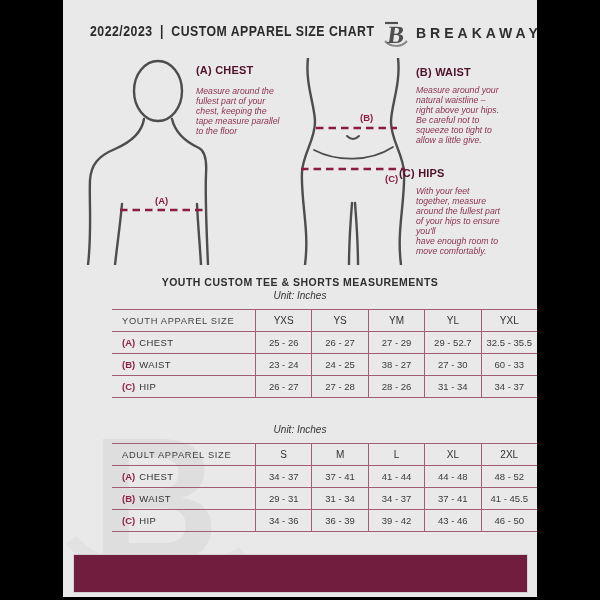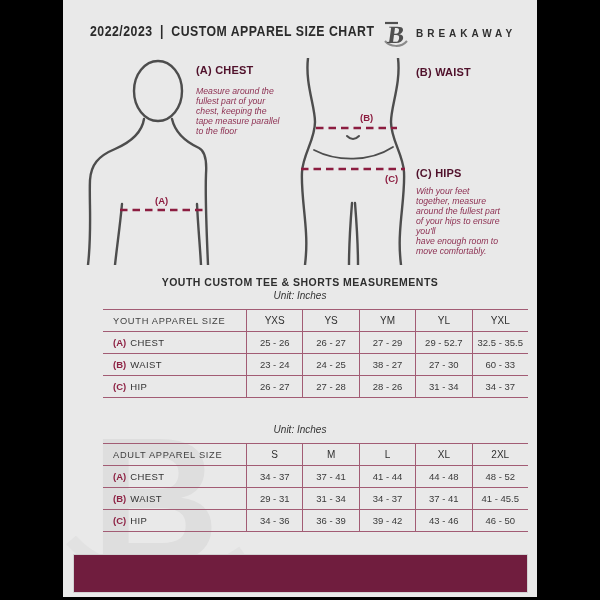--- a/index.html
+++ b/index.html
@@ -12,40 +12,40 @@
     background:#e9e9e9;overflow:hidden;
   }
   .abs{position:absolute;}
   
   .hdr-title{
     left:27px;top:22px;display:flex;gap:9px;align-items:baseline;
     font-weight:bold;font-size:15px;color:#2b2b2b;letter-spacing:.6px;
     transform:scaleX(.82);transform-origin:left top;white-space:nowrap;
   }
   .brand{left:320px;top:18px;display:flex;align-items:center;gap:6px;}
-  .brand-name{font-weight:bold;font-size:10px;letter-spacing:4px;color:#2f2f2f;}
+  .brand-name{font-weight:bold;font-size:14px;letter-spacing:4px;color:#2f2f2f;}
   
   .instr-head{font-weight:bold;font-size:11px;color:#50112b;letter-spacing:.2px;}
   .instr-body{
     font-style:italic;font-size:8.7px;line-height:10px;color:#8e3153;
     white-space:pre-line;width:118px;
   }
   
   svg.fig text{font-family:"Liberation Sans",sans-serif;font-weight:bold;font-size:9.5px;fill:#8c1d40;}
   
   .sec-title{
     left:32px;width:410px;text-align:center;font-weight:bold;font-size:10.5px;
     letter-spacing:.5px;color:#2e2e2e;
   }
   .sec-unit{
     left:32px;width:410px;text-align:center;font-style:italic;font-size:10px;color:#333;
   }
   
   table.size-table{
-    position:absolute;left:40px;width:410px;border-collapse:collapse;table-layout:fixed;
+    position:absolute;left:49px;width:410px;border-collapse:collapse;table-layout:fixed;
     font-size:9.5px;color:#3a3a3a;border-bottom:1.5px solid #a25c74;
   }
   table.size-table tr{height:22px;border-top:1.5px solid #a25c74;}
   table.size-table th,table.size-table td{
     padding:0;text-align:center;vertical-align:middle;font-weight:normal;
   }
   table.size-table th:not(:first-child),table.size-table td:not(:first-child){
     border-left:1.5px solid #a25c74;width:55.4px;
   }
   table.size-table th:first-child,table.size-table td:first-child{
@@ -114,22 +114,28 @@
   </svg>
 
   <div class="abs instr-head" style="left:133px;top:64px">(A) CHEST</div>
   <div class="abs instr-body" style="left:133px;top:86px">Measure around the
 fullest part of your
 chest, keeping the
 tape measure parallel
 to the floor</div>
 
   <div class="abs instr-head" style="left:353px;top:66px">(B) WAIST</div>
-
-  <div class="abs instr-head" style="left:353px;top:167px">(C) HIPS</div>
+  <div class="abs instr-body" style="left:353px;top:85px">Measure around your
+natural waistline –
+right above your hips.
+Be careful not to
+squeeze too tight to
+allow a little give.</div>
+
+  <div class="abs instr-head" style="left:336px;top:167px">(C) HIPS</div>
   <div class="abs sec-title" style="top:276px">YOUTH CUSTOM TEE &amp; SHORTS MEASUREMENTS</div>
 
   <div class="abs instr-body" style="left:353px;top:186px">With your feet
 together, measure
 around the fullest part
 of your hips to ensure
 you'll
 have enough room to
 move comfortably.</div>
   <div class="abs sec-unit" style="top:290px">Unit: Inches</div>

